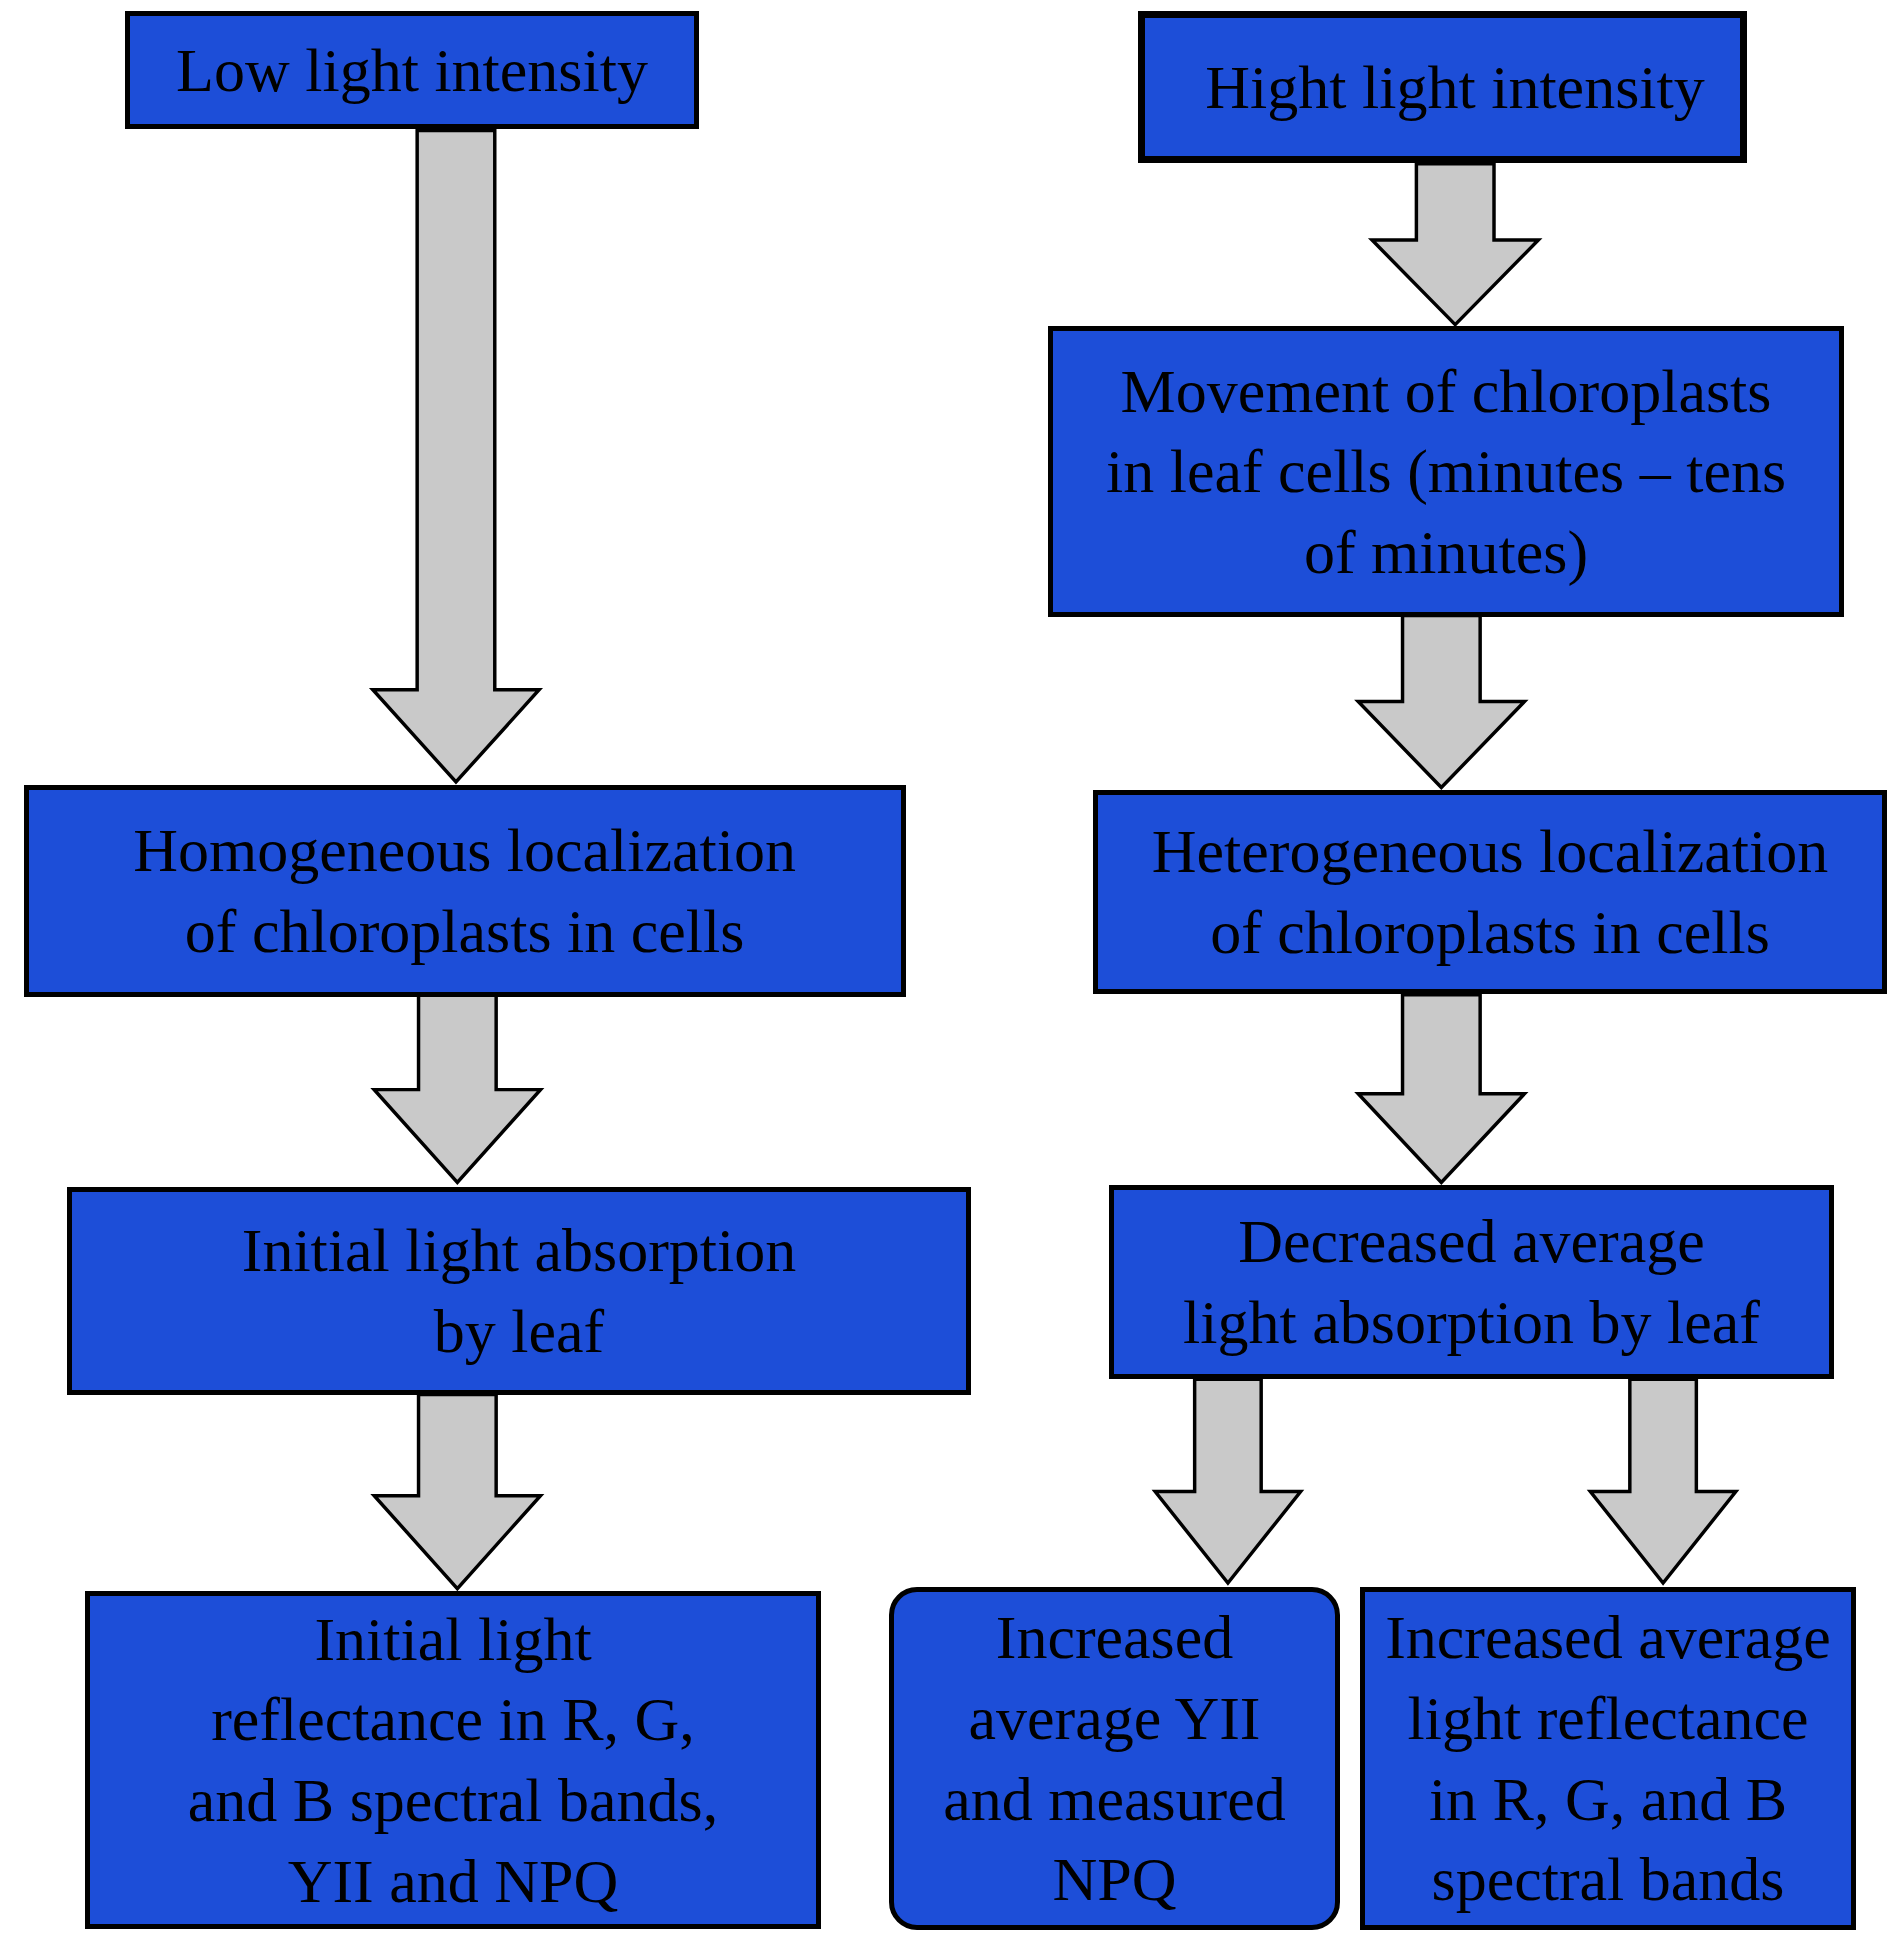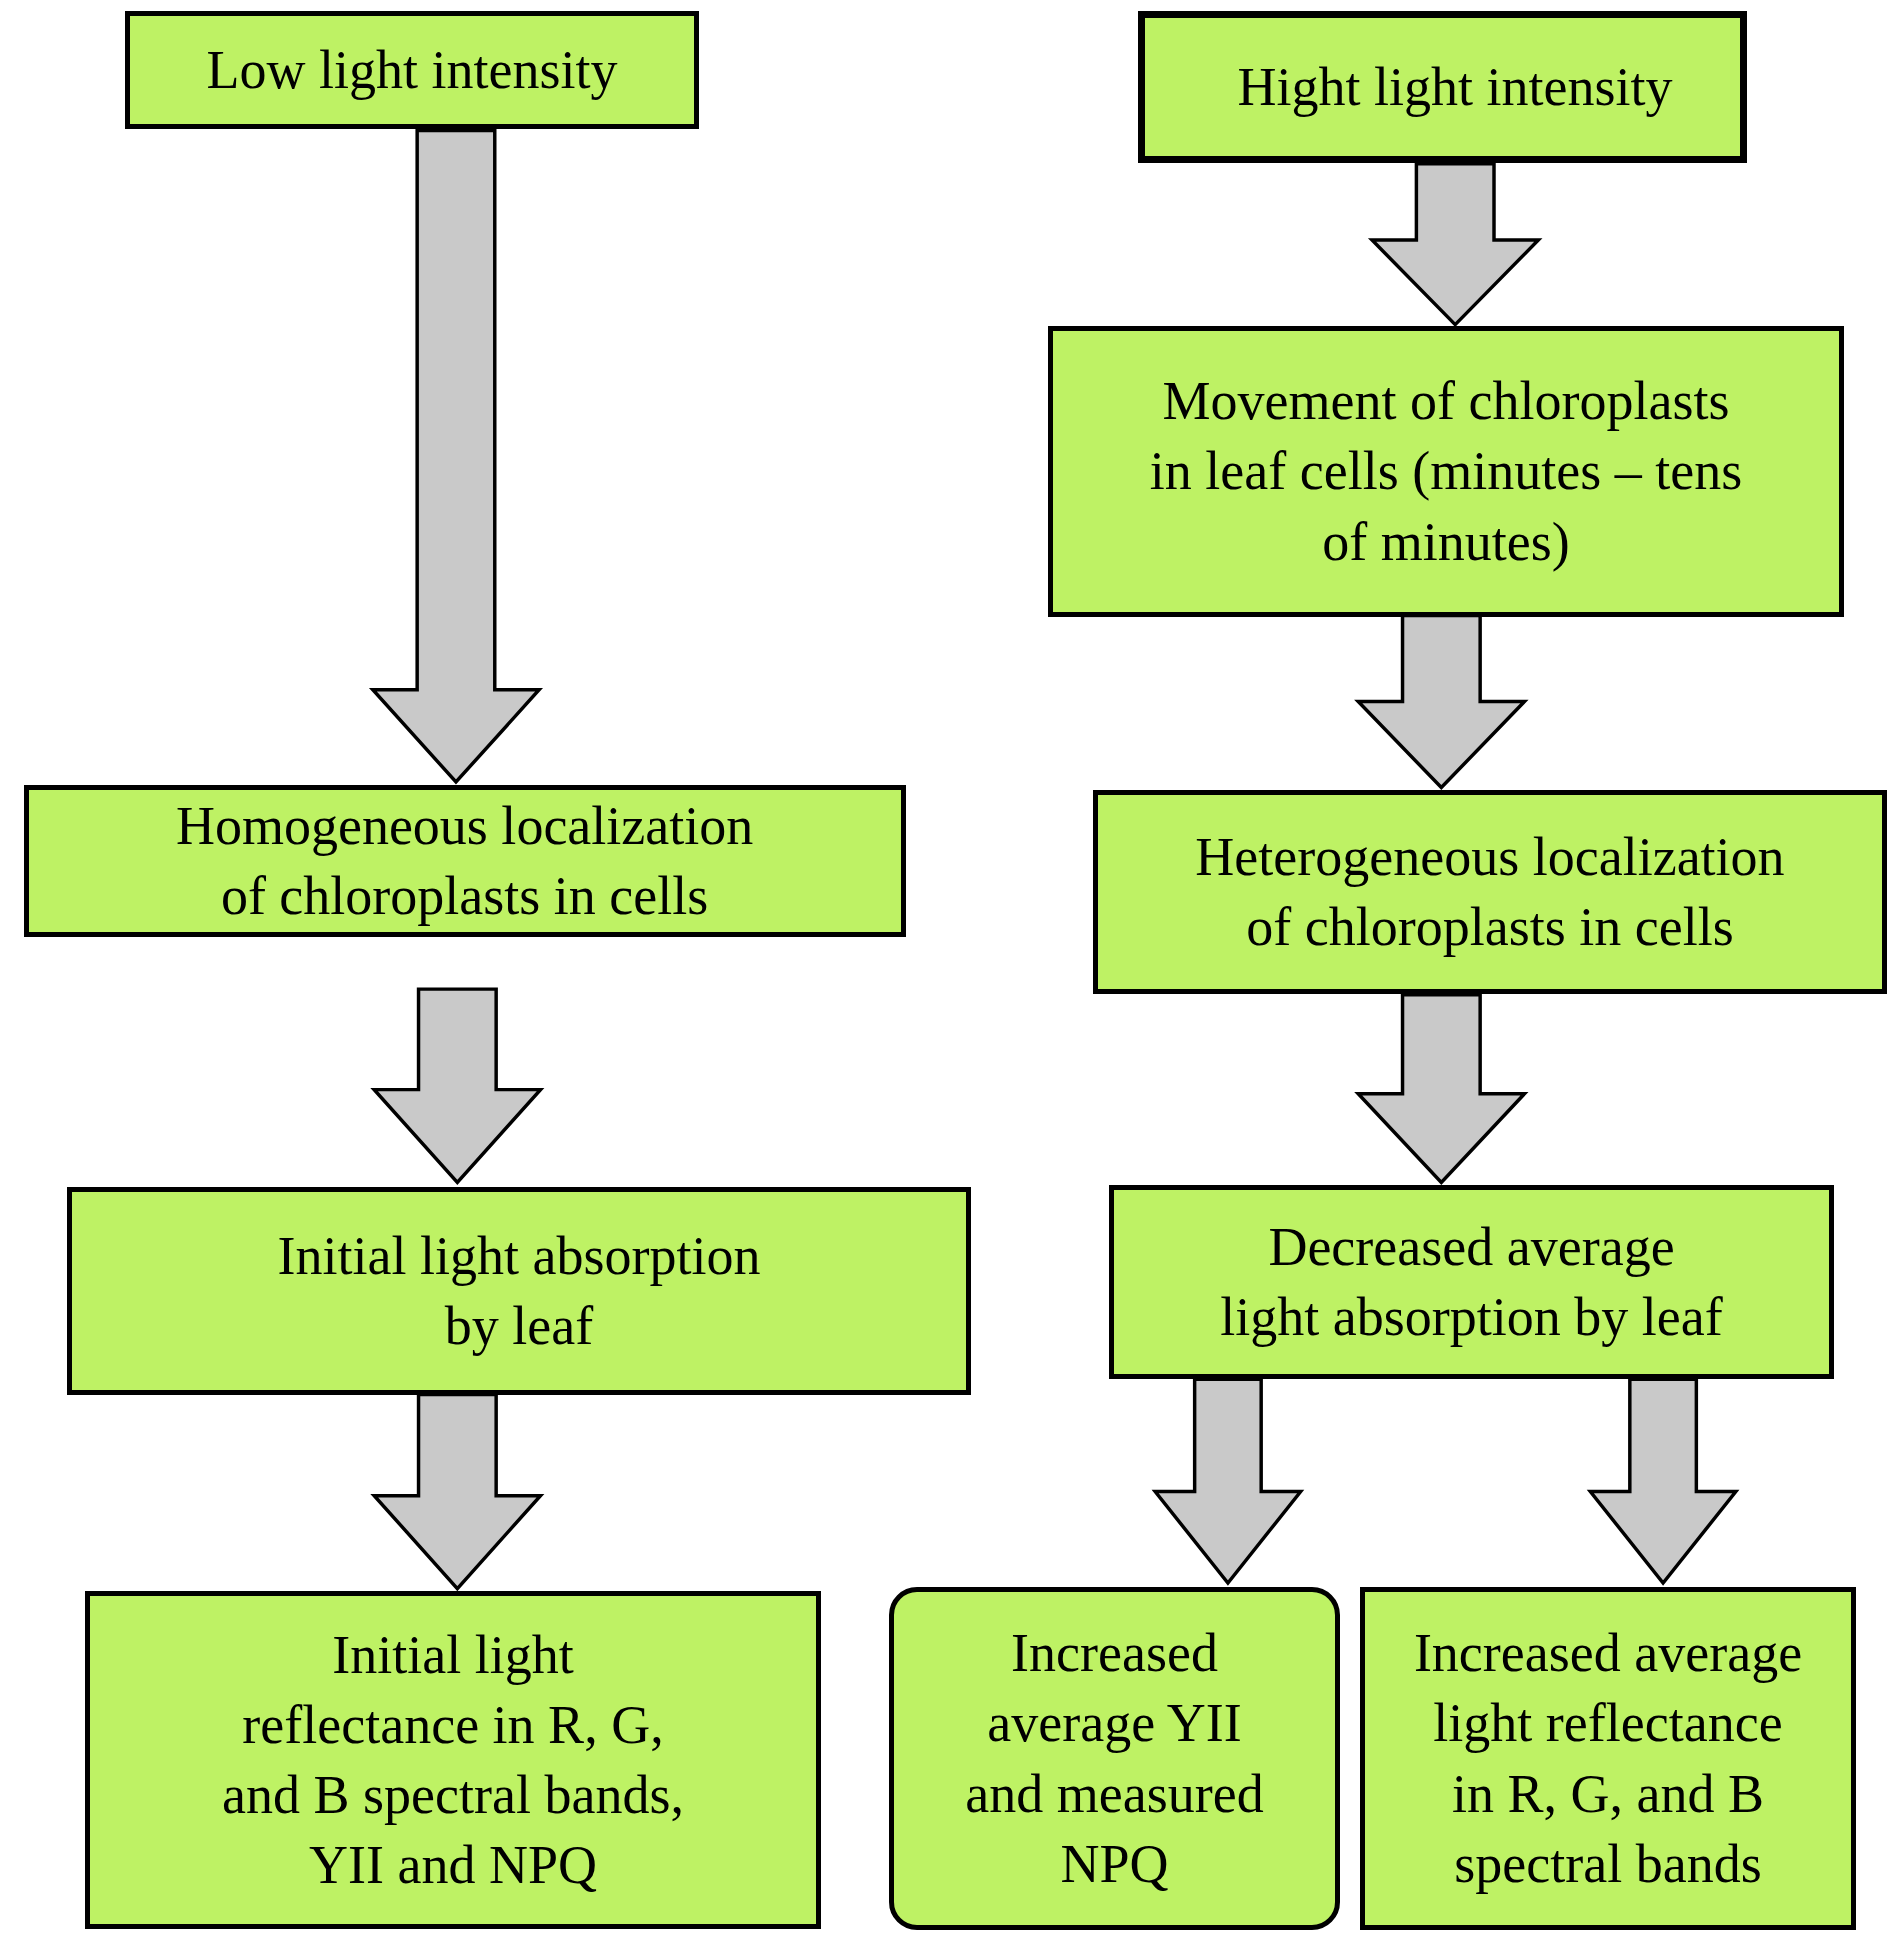--- a/index.html
+++ b/index.html
@@ -12,26 +12,26 @@
     width: 1898px;
     height: 1936px;
     background: #ffffff;
     font-family: "Liberation Serif", "DejaVu Serif", serif;
     color: #000000;
   }
   .box {
     position: absolute;
     box-sizing: border-box;
     border: 5.5px solid #000000;
-    background: #bef264;
+    background: #1d4ed8;
     display: flex;
     align-items: center;
     justify-content: center;
     text-align: center;
-    font-size: 54px;
+    font-size: 62px;
     line-height: 1.3;
     white-space: pre-line;
     padding: 0 7px;
   }
   .box.thick {
     border-width: 7.6px;
     padding-left: 32px;
   }
   #arrows {
     position: absolute;
@@ -58,21 +58,21 @@
     <polygon points="604,2012 716,2012 716,2158 780,2158 660,2292 540,2158 604,2158"></polygon>
     <polygon points="2044,236 2156,236 2156,346 2220,346 2100,468 1980,346 2044,346"></polygon>
     <polygon points="2024,888 2136,888 2136,1012 2200,1012 2080,1136 1960,1012 2024,1012"></polygon>
     <polygon points="2024,1435 2136,1435 2136,1578 2200,1578 2080,1706 1960,1578 2024,1578"></polygon>
     <polygon points="1724,1990 1820,1990 1820,2152 1877,2152 1772,2284 1667,2152 1724,2152"></polygon>
     <polygon points="2352,1990 2448,1990 2448,2152 2505,2152 2400,2284 2295,2152 2352,2152"></polygon>
   </svg>
 
   <div class="box" style="left:125px; top:11px; width:574px; height:118px;">Low light intensity</div>
 
-  <div class="box" style="left:23.6px; top:785px; width:882px; height:152px;">Homogeneous localization
+  <div class="box" style="left:23.6px; top:785px; width:882px; height:212px;">Homogeneous localization
 of chloroplasts in cells</div>
 
   <div class="box" style="left:67px; top:1187px; width:904px; height:208px;">Initial light absorption
 by leaf</div>
 
   <div class="box" style="left:85px; top:1591px; width:736px; height:338px;">Initial light
 reflectance in R, G,
 and B spectral bands,
 YII and NPQ</div>
 

